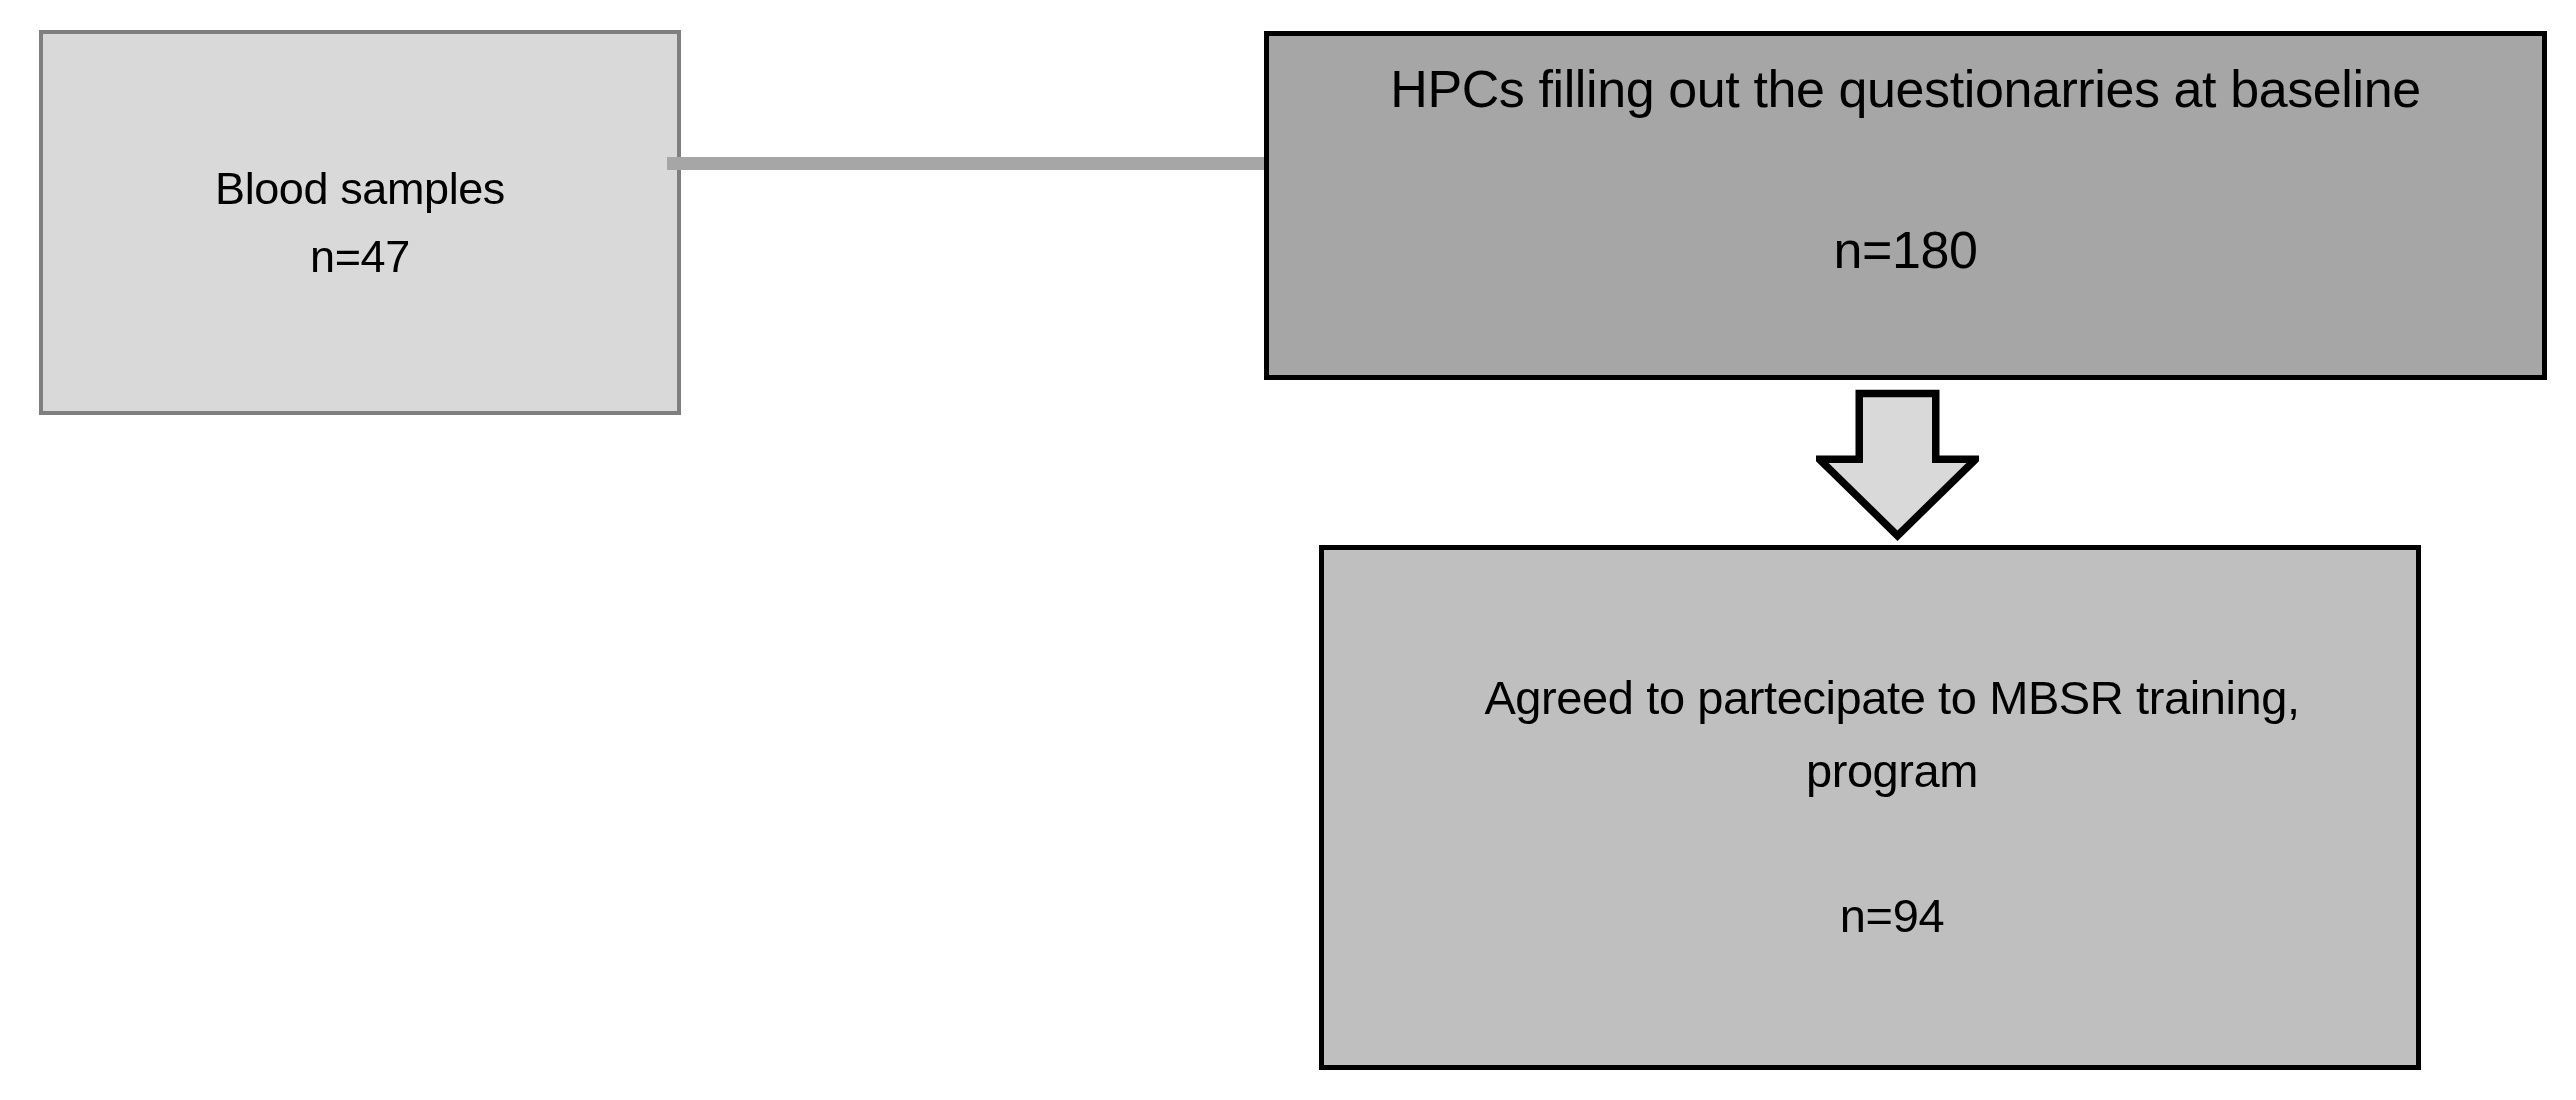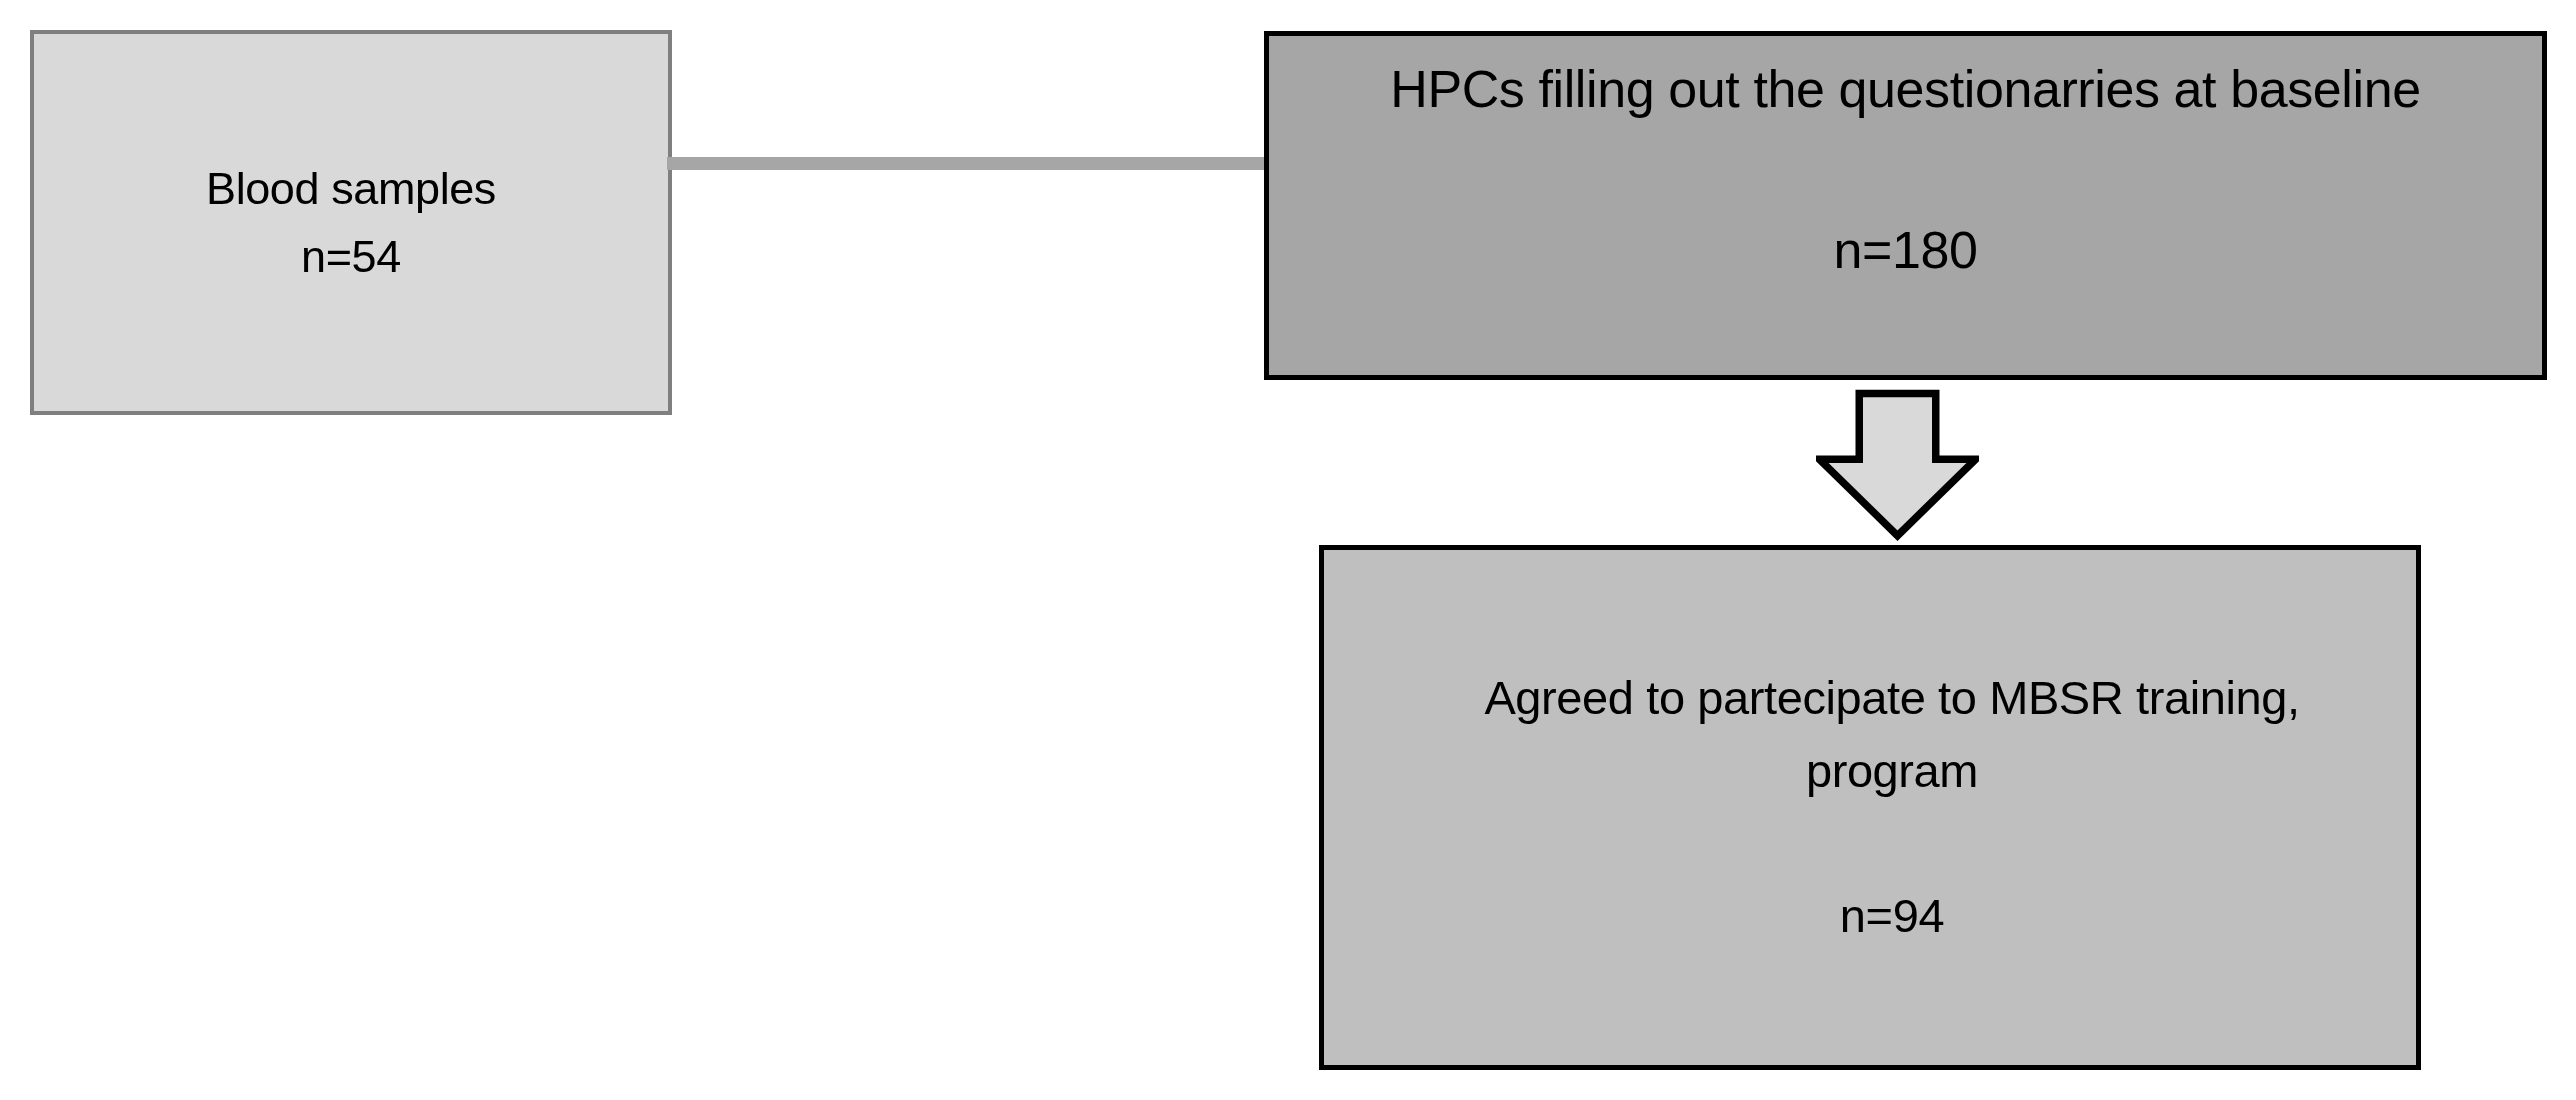--- a/index.html
+++ b/index.html
@@ -18,21 +18,21 @@
   }
   .flow-box {
     position: absolute;
     box-sizing: border-box;
     display: flex;
     flex-direction: column;
     align-items: center;
     text-align: center;
   }
   .box-left {
-    left: 30px;
+    left: 39px;
     top: 30px;
     width: 642px;
     height: 385px;
     border: 4.2px solid #7f7f7f;
     background: #d9d9d9;
     justify-content: center;
     font-size: 45px;
     line-height: 1.5;
     letter-spacing: -0.4px;
   }
@@ -90,21 +90,21 @@
     height: 152px;
   }
 </style>
 </head>
 <body>
 
 <div class="canvas">
 
   <div class="flow-box box-left" style="background-color: rgb(217, 217, 217); border-color: rgb(127, 127, 127);">
     <div class="tline">Blood samples</div>
-    <div class="tline">n=54</div>
+    <div class="tline">n=47</div>
   </div>
 
   <div class="connector" style="background-color: rgb(166, 166, 166);"></div>
 
   <div class="flow-box box-top" style="background-color: rgb(166, 166, 166); border-color: rgb(0, 0, 0);">
     <div class="tline">HPCs filling out the questionarries at baseline</div>
     <div class="count-line-top">n=180</div>
   </div>
 
   <svg class="down-arrow" viewBox="0 0 196 182">

